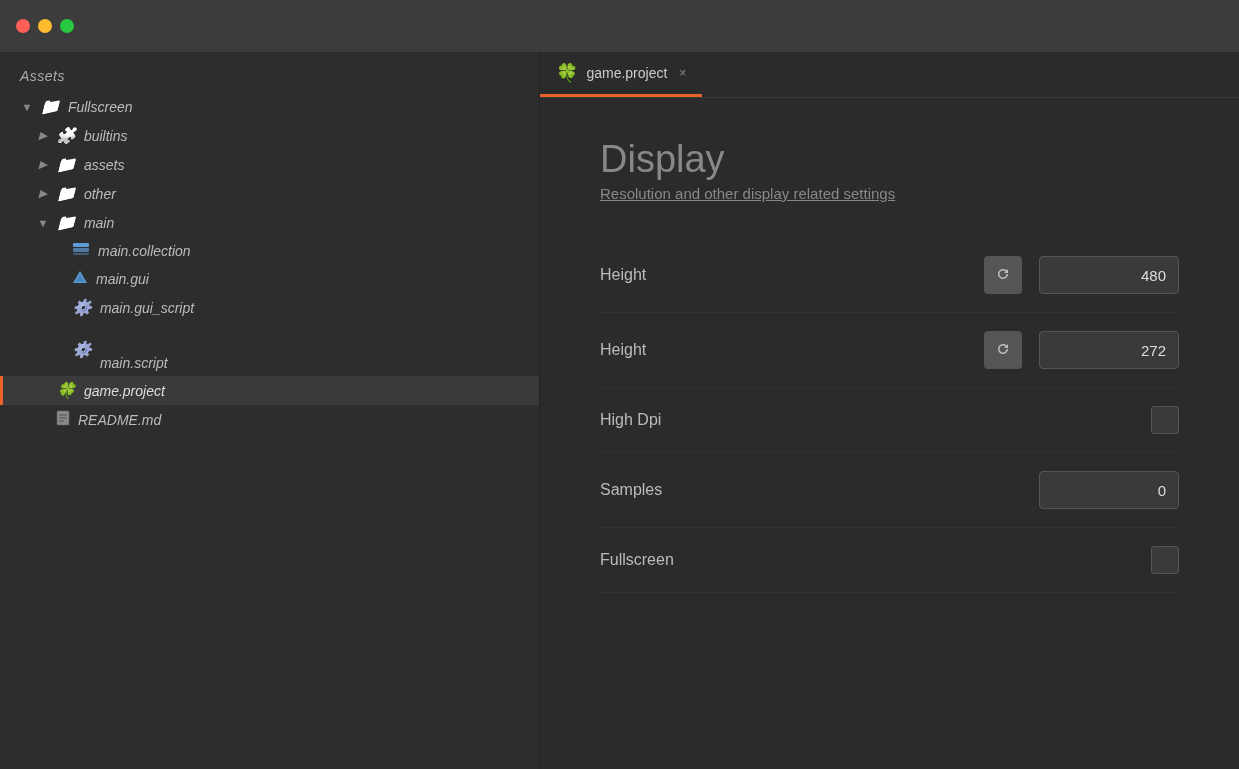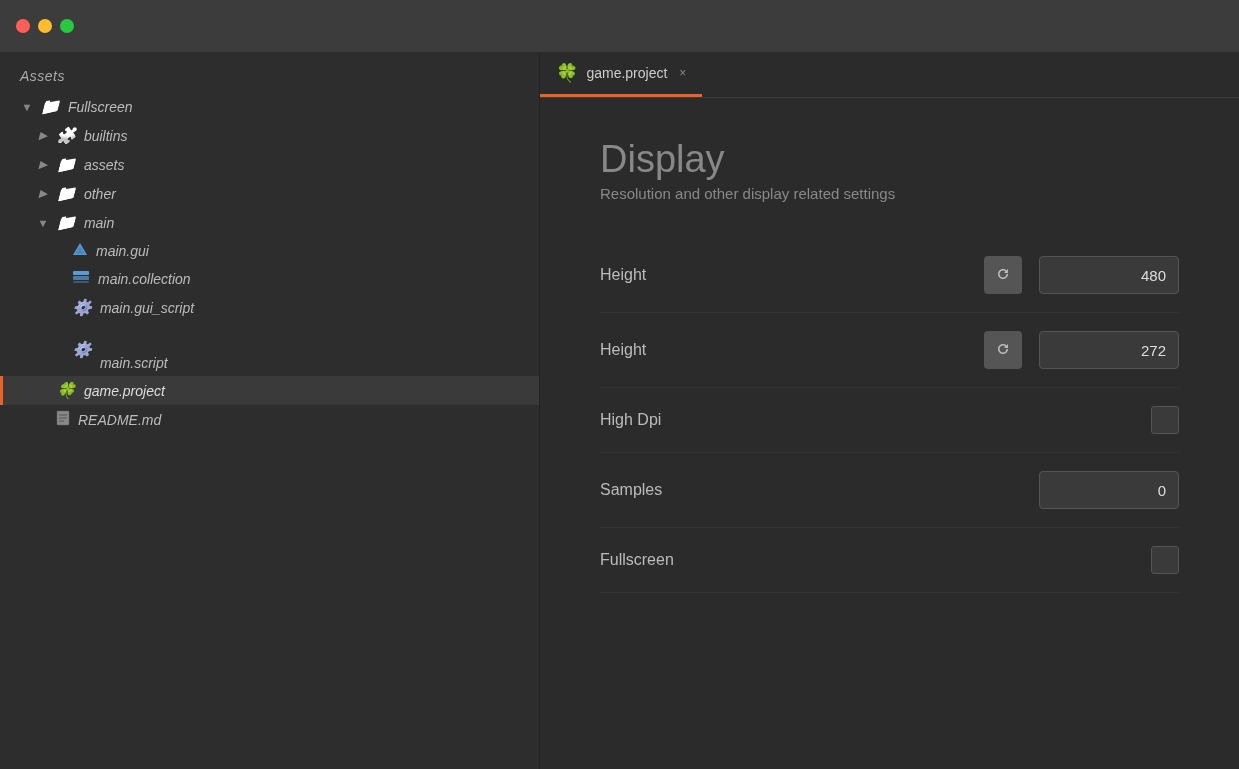--- a/index.html
+++ b/index.html
@@ -122,20 +122,21 @@
     .section-title {
       font-size: 38px;
       color: #888;
       font-weight: 300;
       margin-bottom: 4px;
     }
     .section-subtitle {
       font-size: 15px;
       color: #888;
       margin-bottom: 36px;
+      text-decoration: underline;
     }
 
     
     .setting-row {
       display: flex;
       align-items: center;
       padding: 18px 0;
       border-bottom: 1px solid #333;
     }
     .setting-label {
@@ -218,34 +219,34 @@
           <span style="font-size: 16px; margin-right: 2px; filter: grayscale(1) brightness(1.5);">📁</span>
           <span class="tree-label" style="color: rgb(187, 187, 187);">other</span>
         </div>
         <div class="tree-item" style="padding-left: 36px;">
           <span class="tree-chevron" style="font-size: 11px; color: rgb(136, 136, 136);">▼</span>
           <span style="font-size: 16px; margin-right: 2px; filter: grayscale(1) brightness(1.5);">📁</span>
           <span class="tree-label" style="color: rgb(187, 187, 187);">main</span>
         </div>
         <div class="tree-item" style="padding-left: 52px;">
           <span style="width: 14px; display: inline-block;"></span>
-          <span style="font-size: 16px; margin-right: 2px;"><svg width="16" height="14" viewBox="0 0 16 14" fill="none" xmlns="http://www.w3.org/2000/svg">
-      <polygon points="8,1 15,13 1,13" fill="#5b9bd5"></polygon>
-      <polygon points="8,4 13,12 3,12" fill="#3a6fa8" opacity="0.5"></polygon>
-    </svg></span>
-          <span class="tree-label" style="color: rgb(187, 187, 187);">main.gui</span>
-        </div>
-        <div class="tree-item" style="padding-left: 52px;">
-          <span style="width: 14px; display: inline-block;"></span>
           <span style="font-size: 16px; margin-right: 2px;"><svg width="18" height="14" viewBox="0 0 18 14" fill="none" xmlns="http://www.w3.org/2000/svg">
       <rect x="1" y="1" width="16" height="4" rx="1" fill="#5b9bd5"></rect>
       <rect x="1" y="6" width="16" height="4" rx="1" fill="#5b9bd5" opacity="0.7"></rect>
       <rect x="1" y="11" width="16" height="2" rx="1" fill="#5b9bd5" opacity="0.4"></rect>
     </svg></span>
           <span class="tree-label" style="color: rgb(187, 187, 187);">main.collection</span>
+        </div>
+        <div class="tree-item" style="padding-left: 52px;">
+          <span style="width: 14px; display: inline-block;"></span>
+          <span style="font-size: 16px; margin-right: 2px;"><svg width="16" height="14" viewBox="0 0 16 14" fill="none" xmlns="http://www.w3.org/2000/svg">
+      <polygon points="8,1 15,13 1,13" fill="#5b9bd5"></polygon>
+      <polygon points="8,4 13,12 3,12" fill="#3a6fa8" opacity="0.5"></polygon>
+    </svg></span>
+          <span class="tree-label" style="color: rgb(187, 187, 187);">main.gui</span>
         </div>
         <div class="tree-item" style="padding-left: 52px;">
           <span style="width: 14px; display: inline-block;"></span>
           <span style="font-size: 16px; margin-right: 2px; filter: hue-rotate(40deg);">⚙️</span>
           <span class="tree-label" style="color: rgb(187, 187, 187);">main.gui_script</span>
         </div>
         <div class="tree-item" style="padding-left: 52px;">
           <span style="width: 14px; display: inline-block;"></span>
           <span style="font-size: 16px; margin-right: 2px; filter: hue-rotate(40deg);">⚙️</span>
           <span class="tree-label" style="color: rgb(187, 187, 187); margin-top: 28px;">main.script</span>

